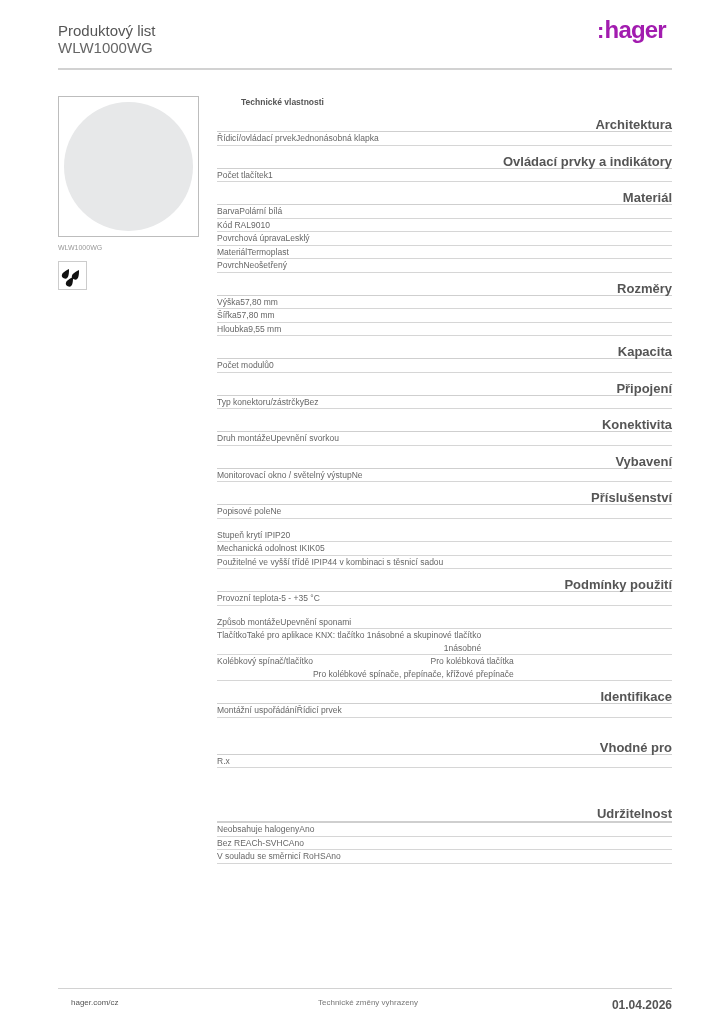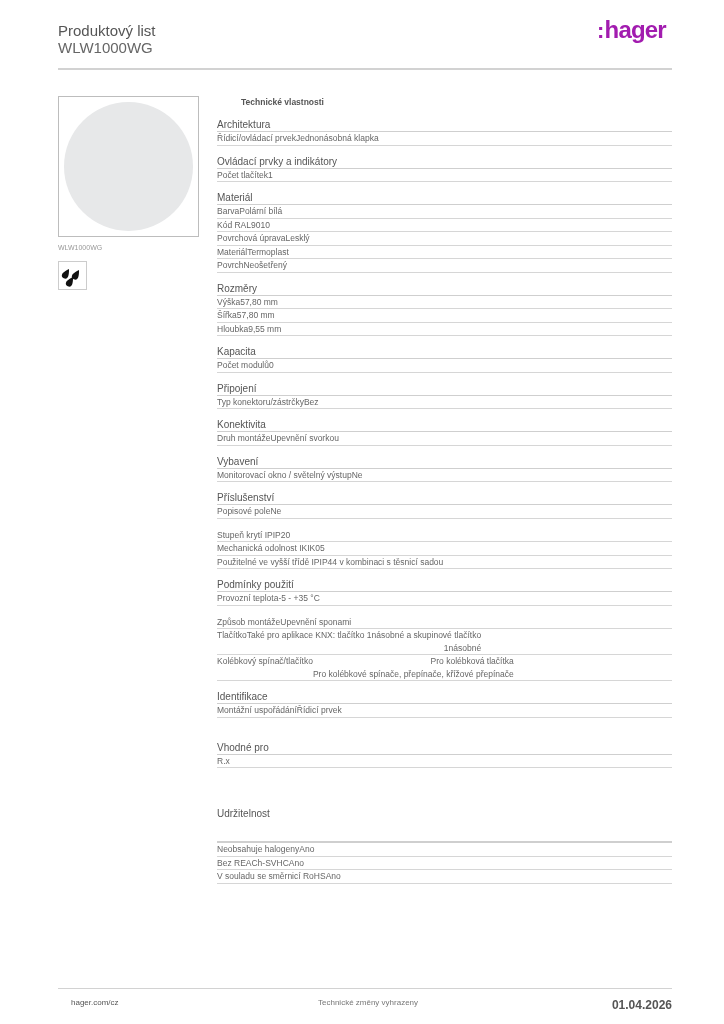--- a/index.html
+++ b/index.html
@@ -15,22 +15,22 @@
 
   .product-frame { position: absolute; left: 58px; top: 96px; width: 141px; height: 141px; border: 1px solid #bdbdbd; box-sizing: border-box; }
   .product-disc { position: absolute; left: 5px; top: 5px; width: 129px; height: 129px; border-radius: 50%; background: #e7e8e9; }
   .product-caption { position: absolute; left: 58px; top: 244px; font-size: 7px; color: #999; }
   .badge { position: absolute; left: 58px; top: 261px; width: 29px; height: 29px; border: 1px solid #ccc; box-sizing: border-box; }
 
   .specs { position: absolute; left: 217px; top: 97px; width: 455px; }
   .specs-title { font-size: 8.5px; font-weight: bold; color: #555; height: 22px; margin-left: 24px; }
   .group { margin-bottom: 10px; }
   .group.spaced { margin-bottom: 24px; }
-  .group-title { font-size: 10px; font-weight: normal; color: #555; padding-bottom: 1px; border-bottom: 1.5px solid #cfcfcf; line-height: 11px; }
-  .group-title.heavy { border-bottom-width: 2.5px; padding-bottom: 22px; margin-top: 40px; }
+  .group-title { font-size: 13px; font-weight: bold; color: #555; padding-bottom: 1px; border-bottom: 1.5px solid #cfcfcf; line-height: 11px; text-align: right; }
+  .group-title.heavy { border-bottom-width: 2.5px; padding-bottom: 2px; margin-top: 40px; }
   .row { display: flex; font-size: 8.5px; color: #666; line-height: 12.5px; border-bottom: 1.5px solid #d6d6d6; }
   .row .k { flex: 0 0 auto; }
   .row .v { text-align: right; }
   .row .v .line { display: block; }
 
   .footer-rule { position: absolute; left: 58px; top: 988px; width: 614px; height: 1px; background: #d2d2d2; }
   .footer-left { position: absolute; left: 71px; top: 998px; font-size: 8px; font-weight: normal; color: #555; }
   .footer-center { position: absolute; left: 318px; top: 998px; font-size: 8px; color: #777; }
   .footer-right { position: absolute; right: 52px; top: 998px; font-size: 12px; font-weight: bold; color: #555; }
 </style>

